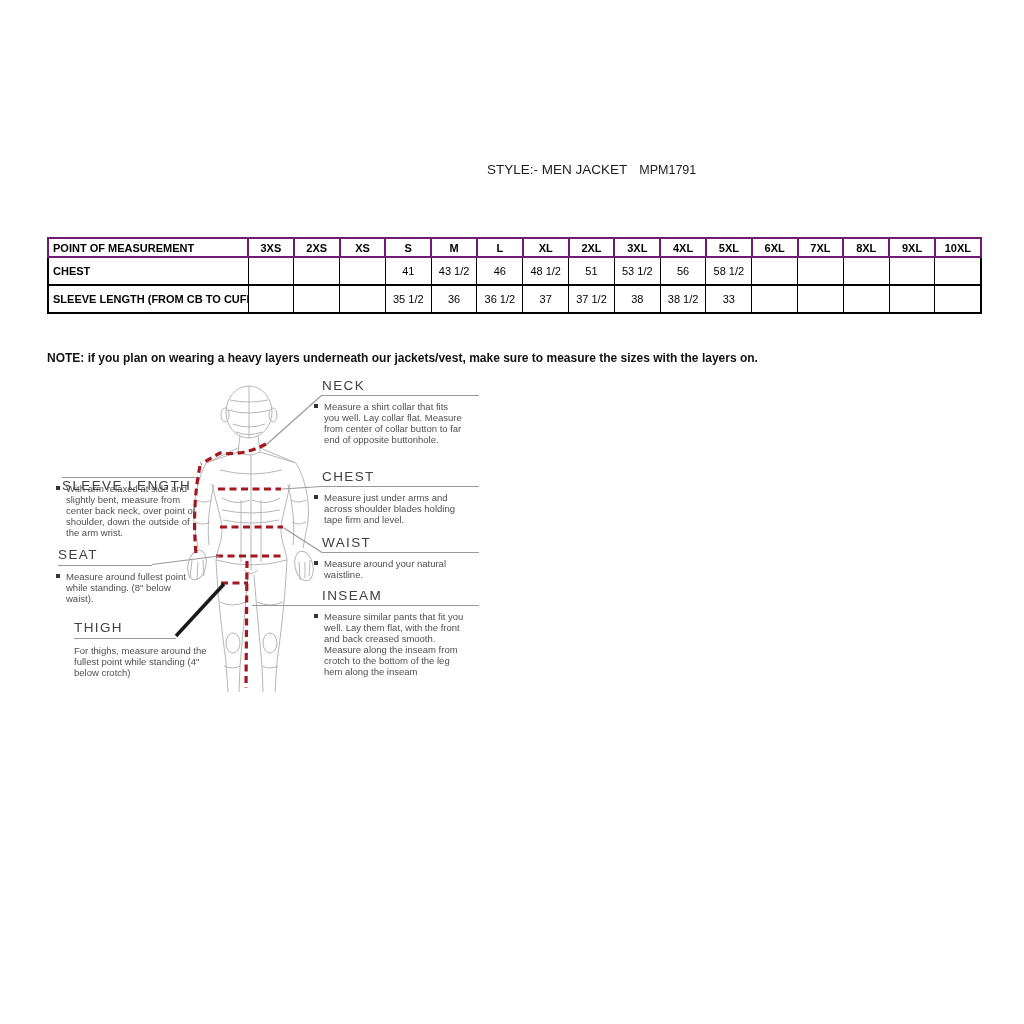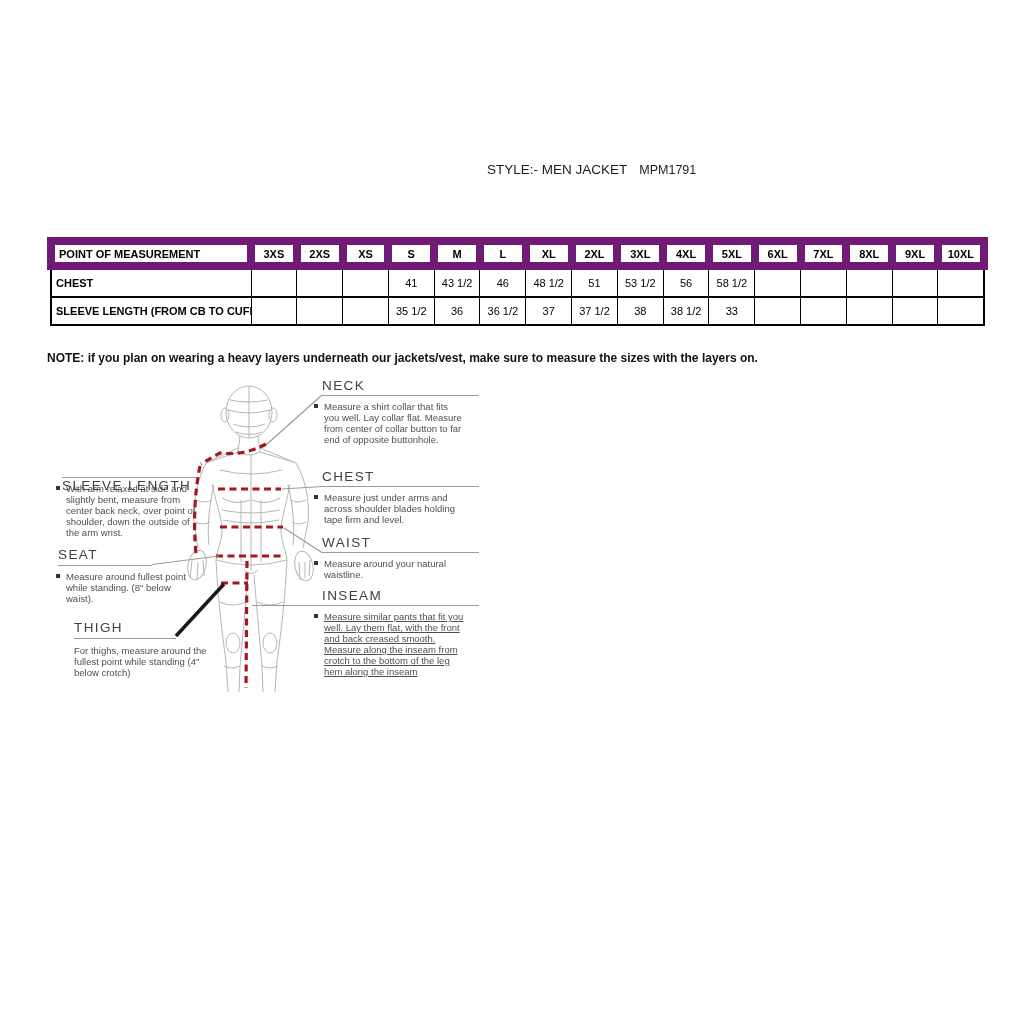--- a/index.html
+++ b/index.html
@@ -14,21 +14,21 @@
   table.size-chart{
     position:absolute;left:47px;top:237px;width:933px;
     border-collapse:collapse;table-layout:fixed;
     font-size:11px;
   }
   table.size-chart th, table.size-chart td{
     padding:0 2px;height:26px;text-align:center;vertical-align:middle;
     border:1px solid #000;border-top-width:2px;border-bottom-width:2px;
     overflow:hidden;white-space:nowrap;
   }
-  table.size-chart thead th{border:8px solid #701a75;height:17px;font-weight:bold;}
+  table.size-chart thead th{border:2px solid #701a75;height:17px;font-weight:bold;}
   table.size-chart td.row-label, table.size-chart thead th.corner{
     text-align:left;padding-left:4px;font-weight:bold;
   }
   table.size-chart{border:2px solid #000;}
   
   .note{position:absolute;left:47px;top:351px;font-weight:bold;font-size:12px;color:#111;white-space:nowrap;}
   
   .g-head{
     position:absolute;font-size:13.5px;letter-spacing:1.4px;color:#404040;white-space:nowrap;
   }
@@ -243,15 +243,15 @@
 </div>
 
 <div class="g-head" style="left:322px;top:535px;">WAIST</div>
 <div class="g-rule" style="left:322px;top:552px;width:157px;"></div>
 <div class="g-para bulleted" style="left:314px;top:558px;width:130px;">
   <span class="sq"></span><span>Measure around your natural waistline.</span>
 </div>
 
 <div class="g-head" style="left:322px;top:588px;">INSEAM</div>
 <div class="g-rule" style="left:322px;top:605px;width:157px;"></div>
-<div class="g-para bulleted" style="left:314px;top:611px;width:140px;height:73px;overflow:hidden;text-decoration:underline;">
+<div class="g-para bulleted" style="left:314px;top:611px;width:140px;height:73px;overflow:hidden;">
   <span class="sq"></span><span>Measure similar pants that fit you well. Lay them flat, with the front and back creased smooth. Measure along the inseam from crotch to the bottom of the leg hem along the inseam</span>
 </div>
 
 </body></html>

